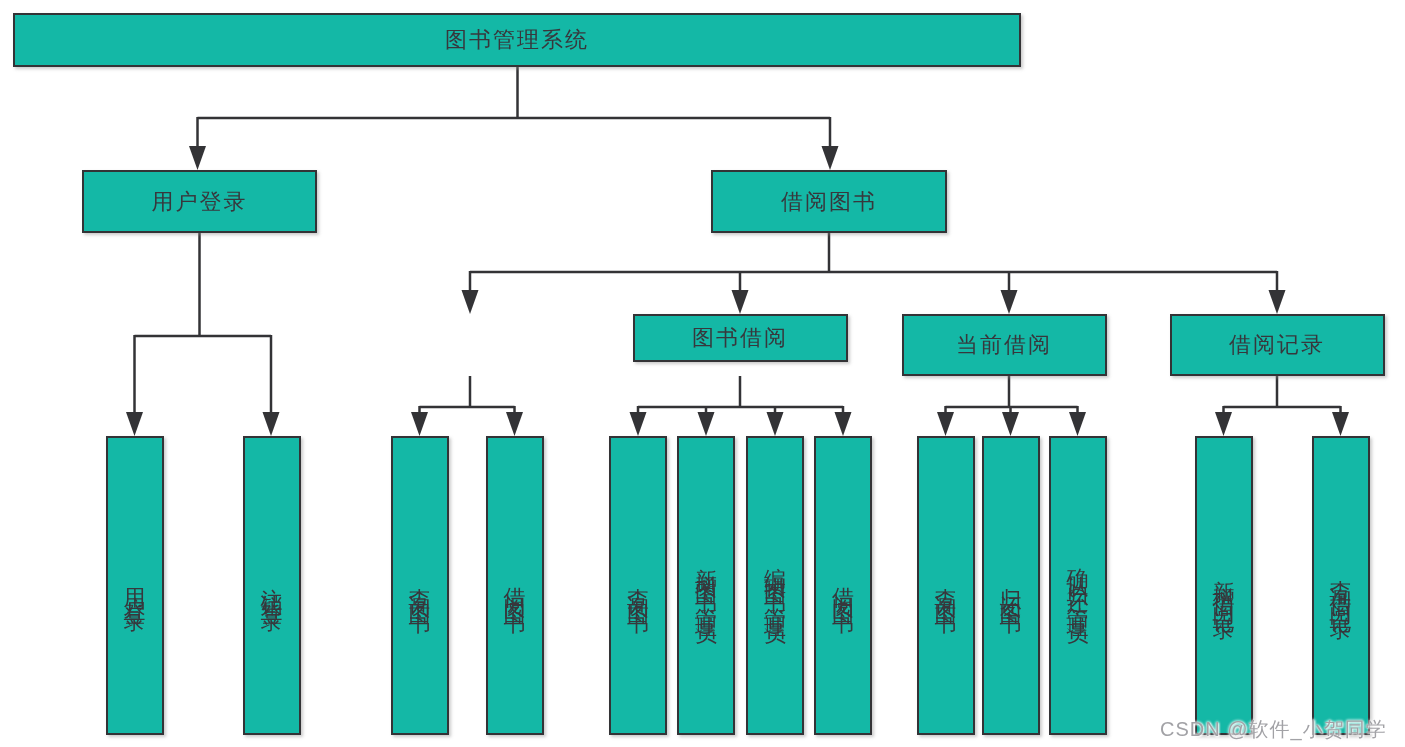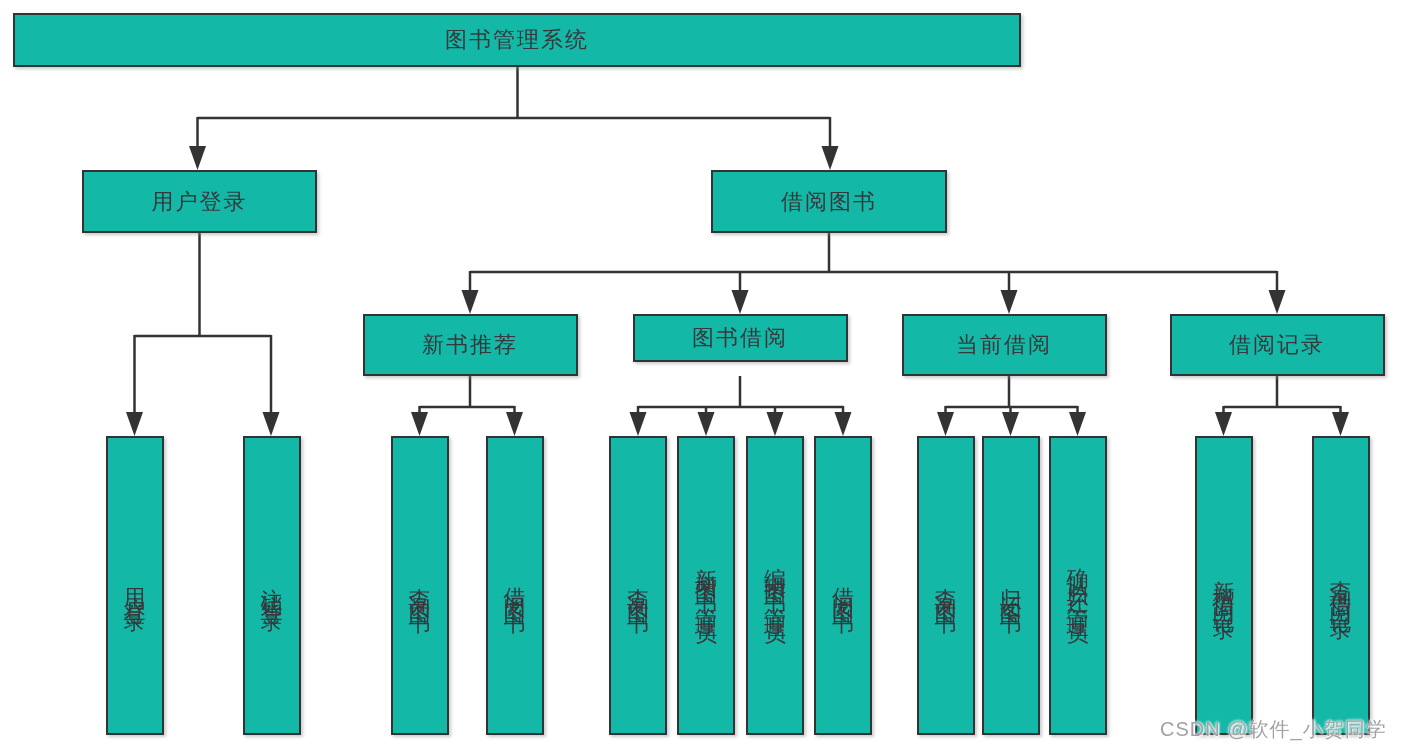--- a/index.html
+++ b/index.html
@@ -126,23 +126,20 @@
     <span class="label">图书管理系统</span>
   </div>
 
   <div class="node h" style="left:82px; top:170px; width:235px; height:63px;">
     <span class="label">用户登录</span>
   </div>
   <div class="node h" style="left:711px; top:170px; width:236px; height:63px;">
     <span class="label">借阅图书</span>
   </div>
 
-  <div class="node h" style="left:362.5px; top:314px; width:215px; height:62px;">
-    <span class="label">新书推荐</span>
-  </div>
   <div class="node h" style="left:632.5px; top:314px; width:215px; height:48px;">
     <span class="label">图书借阅</span>
   </div>
   <div class="node h" style="left:901.5px; top:314px; width:205px; height:62px;">
     <span class="label">当前借阅</span>
   </div>
   <div class="node h" style="left:1169.5px; top:314px; width:215px; height:62px;">
     <span class="label">借阅记录</span>
   </div>
 

